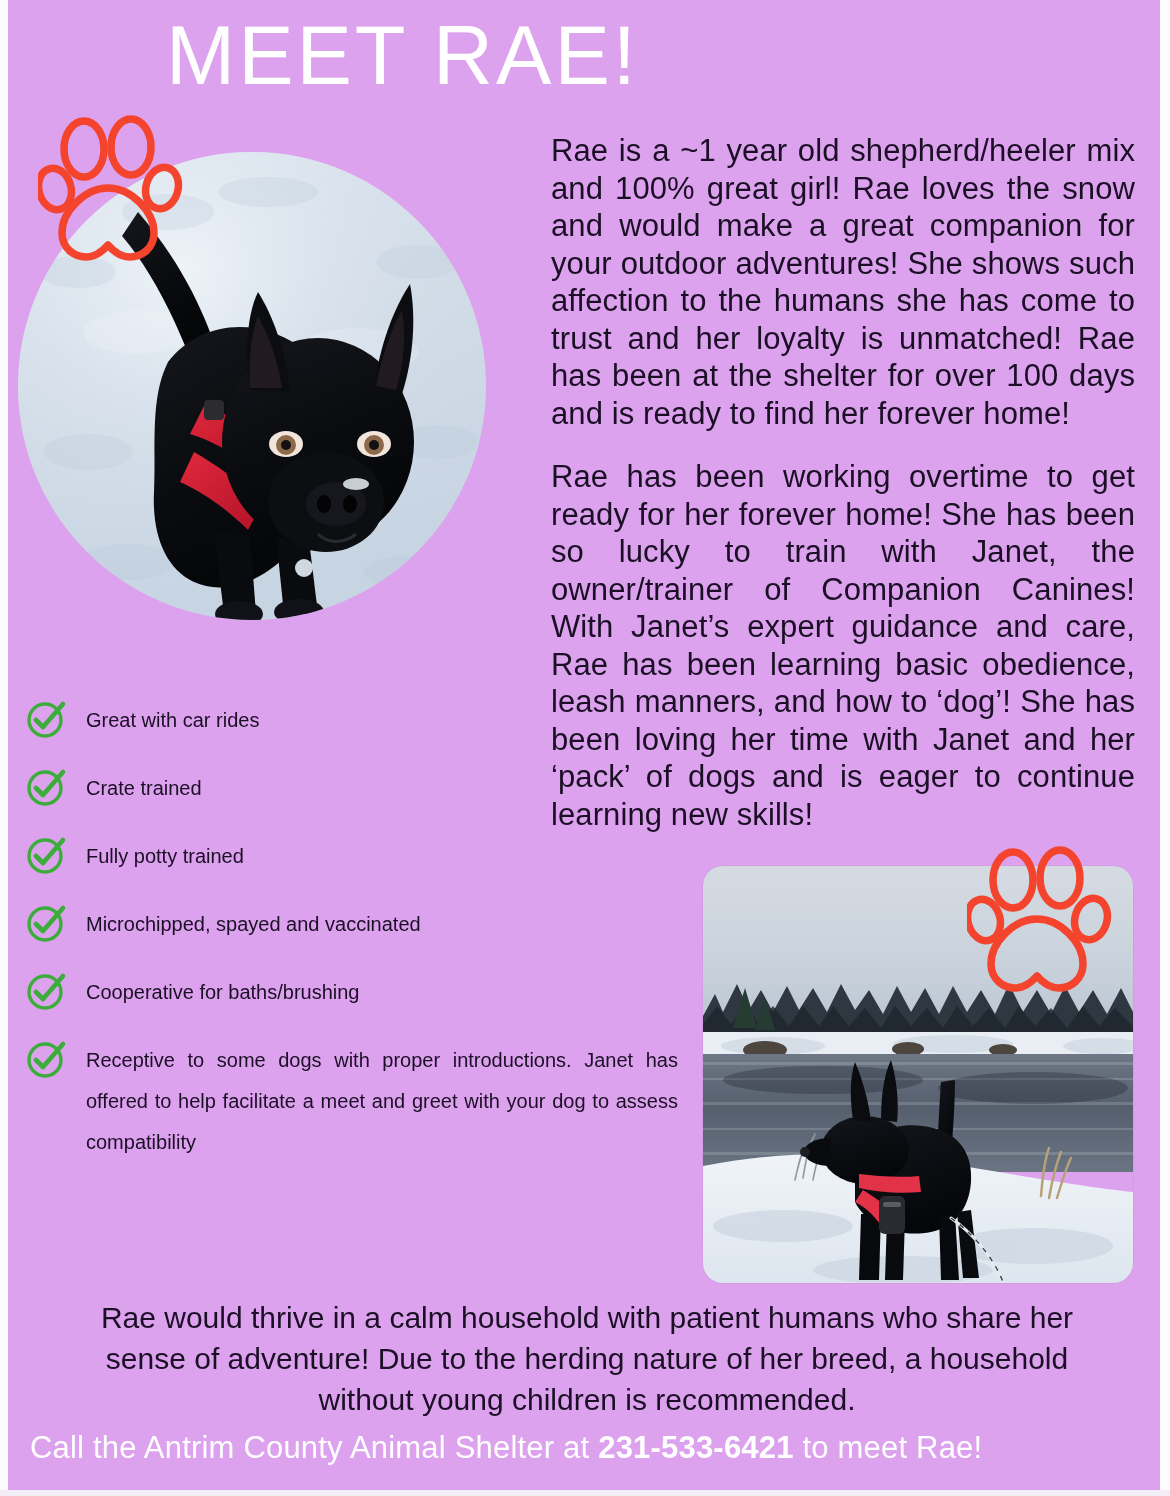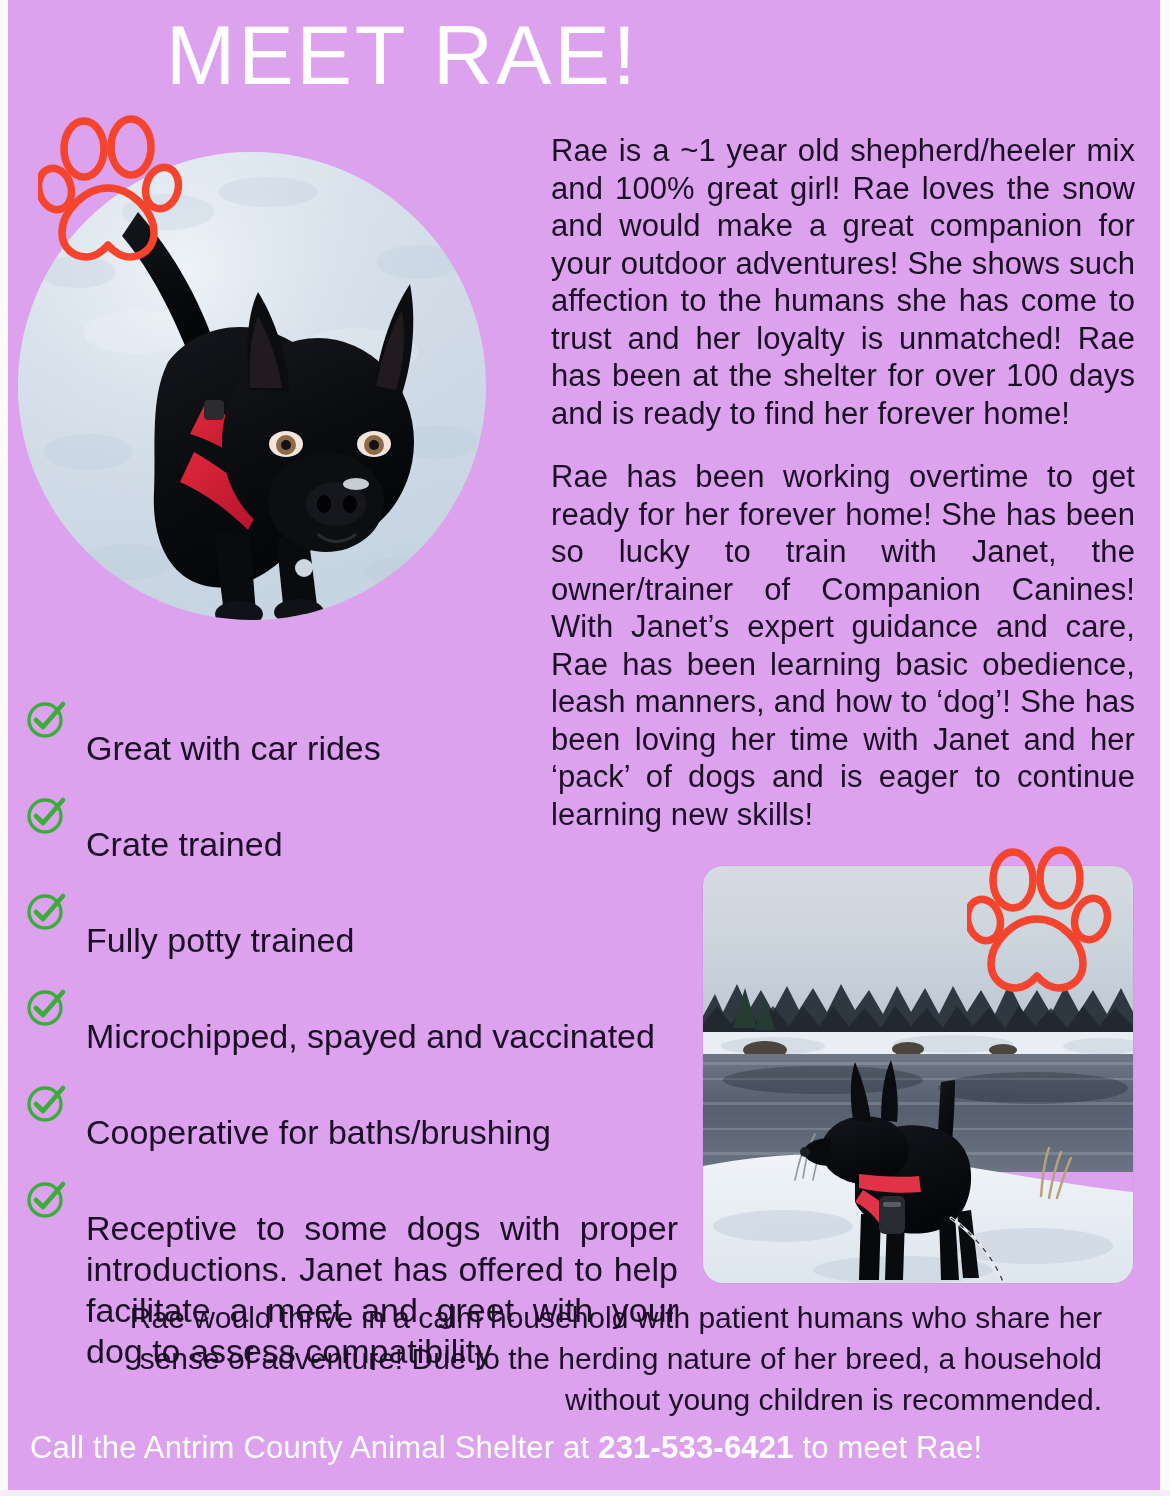--- a/index.html
+++ b/index.html
@@ -130,39 +130,38 @@
   }
   .check-item.gap-before { margin-top: 17px; }
   .check-icon {
     flex: 0 0 auto;
     width: 44px;
     height: 44px;
     margin-right: 18px;
     margin-top: -4px;
   }
   .check-text {
-    font-size: 34px;
+    font-size: 20px;
     line-height: 41px;
     color: #1b0f26;
     font-weight: 400;
     text-align: justify;
-    margin-top: 28px;
   }
   .check-text.narrow { width: 592px; }
 
   
   .closing {
     position: absolute;
     left: 72px;
     top: 1297px;
     width: 1030px;
     font-size: 30px;
     line-height: 41px;
     color: #1b0f26;
-    text-align: right;
+    text-align: center;
     font-weight: 400;
   }
 
   
   .cta {
     position: absolute;
     left: 30px;
     top: 1428px;
     width: 1115px;
     text-align: left;

